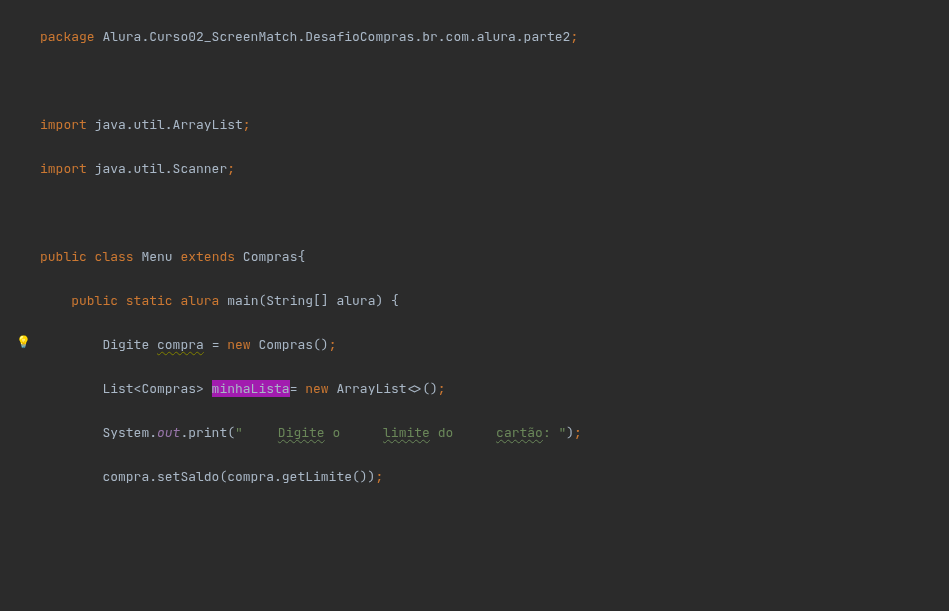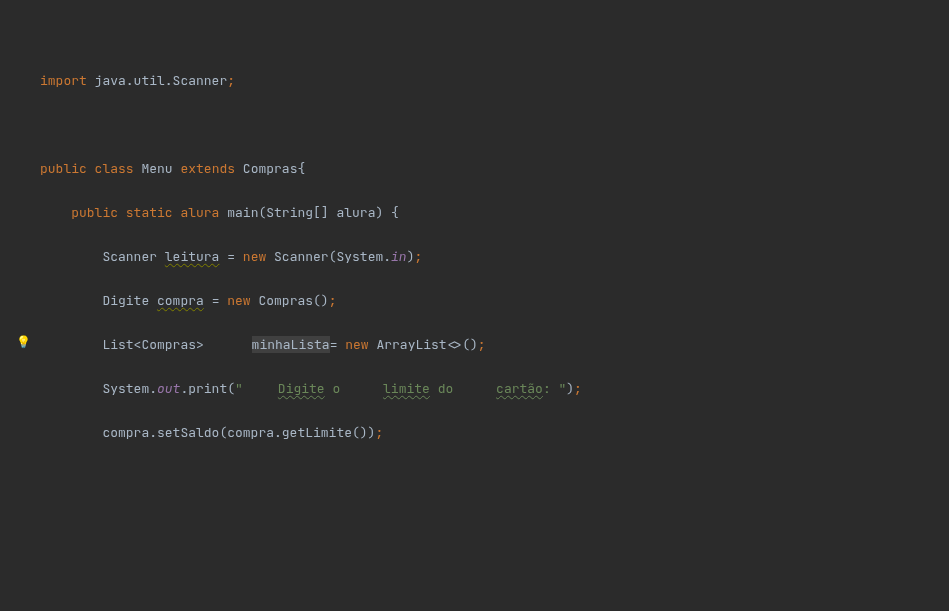--- a/index.html
+++ b/index.html
@@ -35,38 +35,39 @@
   padding-top: 4px;
   white-space: pre;
 }
 .line {
   padding-left: 4px;
   height: 22px;
 }
 .kw { color: #cc7832; }
 .str { color: #6a8759; }
 .field { color: #9876aa; font-style: italic; }
-.var-hl { background: #404040; margin-left: 40px; }
+.var-hl { background: #a21caf; }
 .wavy-g { text-decoration: underline wavy #6a8759 1px; text-underline-offset: 2px; margin-left: 35px; }
 .wavy-y { text-decoration: underline wavy #808000 1px; text-underline-offset: 2px; }
 </style>
 </head>
 <body>
 
 <div class="editor">
   <div class="gutter">
     <span class="bulb">💡</span>
   </div>
   <div class="code">
+<div class="line"><span class="kw">package</span><span> Alura.Curso02_ScreenMatch.DesafioCompras.br.com.alura.parte2</span><span class="kw">;</span></div>
 <div class="line"></div>
+<div class="line"><span class="kw">import</span><span> java.util.ArrayList</span><span class="kw">;</span></div>
 <div class="line"><span class="kw">import</span><span> java.util.Scanner</span><span class="kw">;</span></div>
 <div class="line"></div>
 <div class="line"><span class="kw">public </span><span class="kw">class</span><span> Menu </span><span class="kw">extends</span><span> Compras{</span></div>
 <div class="line">    <span class="kw">public </span><span class="kw">static </span><span class="kw">alura</span><span> main</span><span>(String[] alura) {</span></div>
-<div class="line">        <span>Scanner </span><span class="wavy-y">leitura</span><span> = </span><span class="kw">new</span><span> Scanner(System.</span><span class="field">in</span><span>)</span><span class="kw">;</span></div>
 <div class="line">        <span>Digite </span><span class="wavy-y">compra</span><span> = </span><span class="kw">new</span><span> Compras()</span><span class="kw">;</span></div>
 <div class="line">        <span>List&lt;Compras&gt; </span><span class="var-hl">minhaLista</span><span>= </span><span class="kw">new</span><span> ArrayList&lt;&gt;()</span><span class="kw">;</span></div>
 <div class="line">        <span>System.</span><span class="field">out</span><span>.print(</span><span class="str">"</span><span class="str wavy-g">Digite</span><span class="str"> o </span><span class="str wavy-g">limite</span><span class="str"> do </span><span class="str wavy-g">cartão</span><span class="str">: "</span><span>)</span><span class="kw">;</span></div>
 <div class="line">        <span>compra.setSaldo(compra.getLimite())</span><span class="kw">;</span></div>
 
 
 
 
 
 

